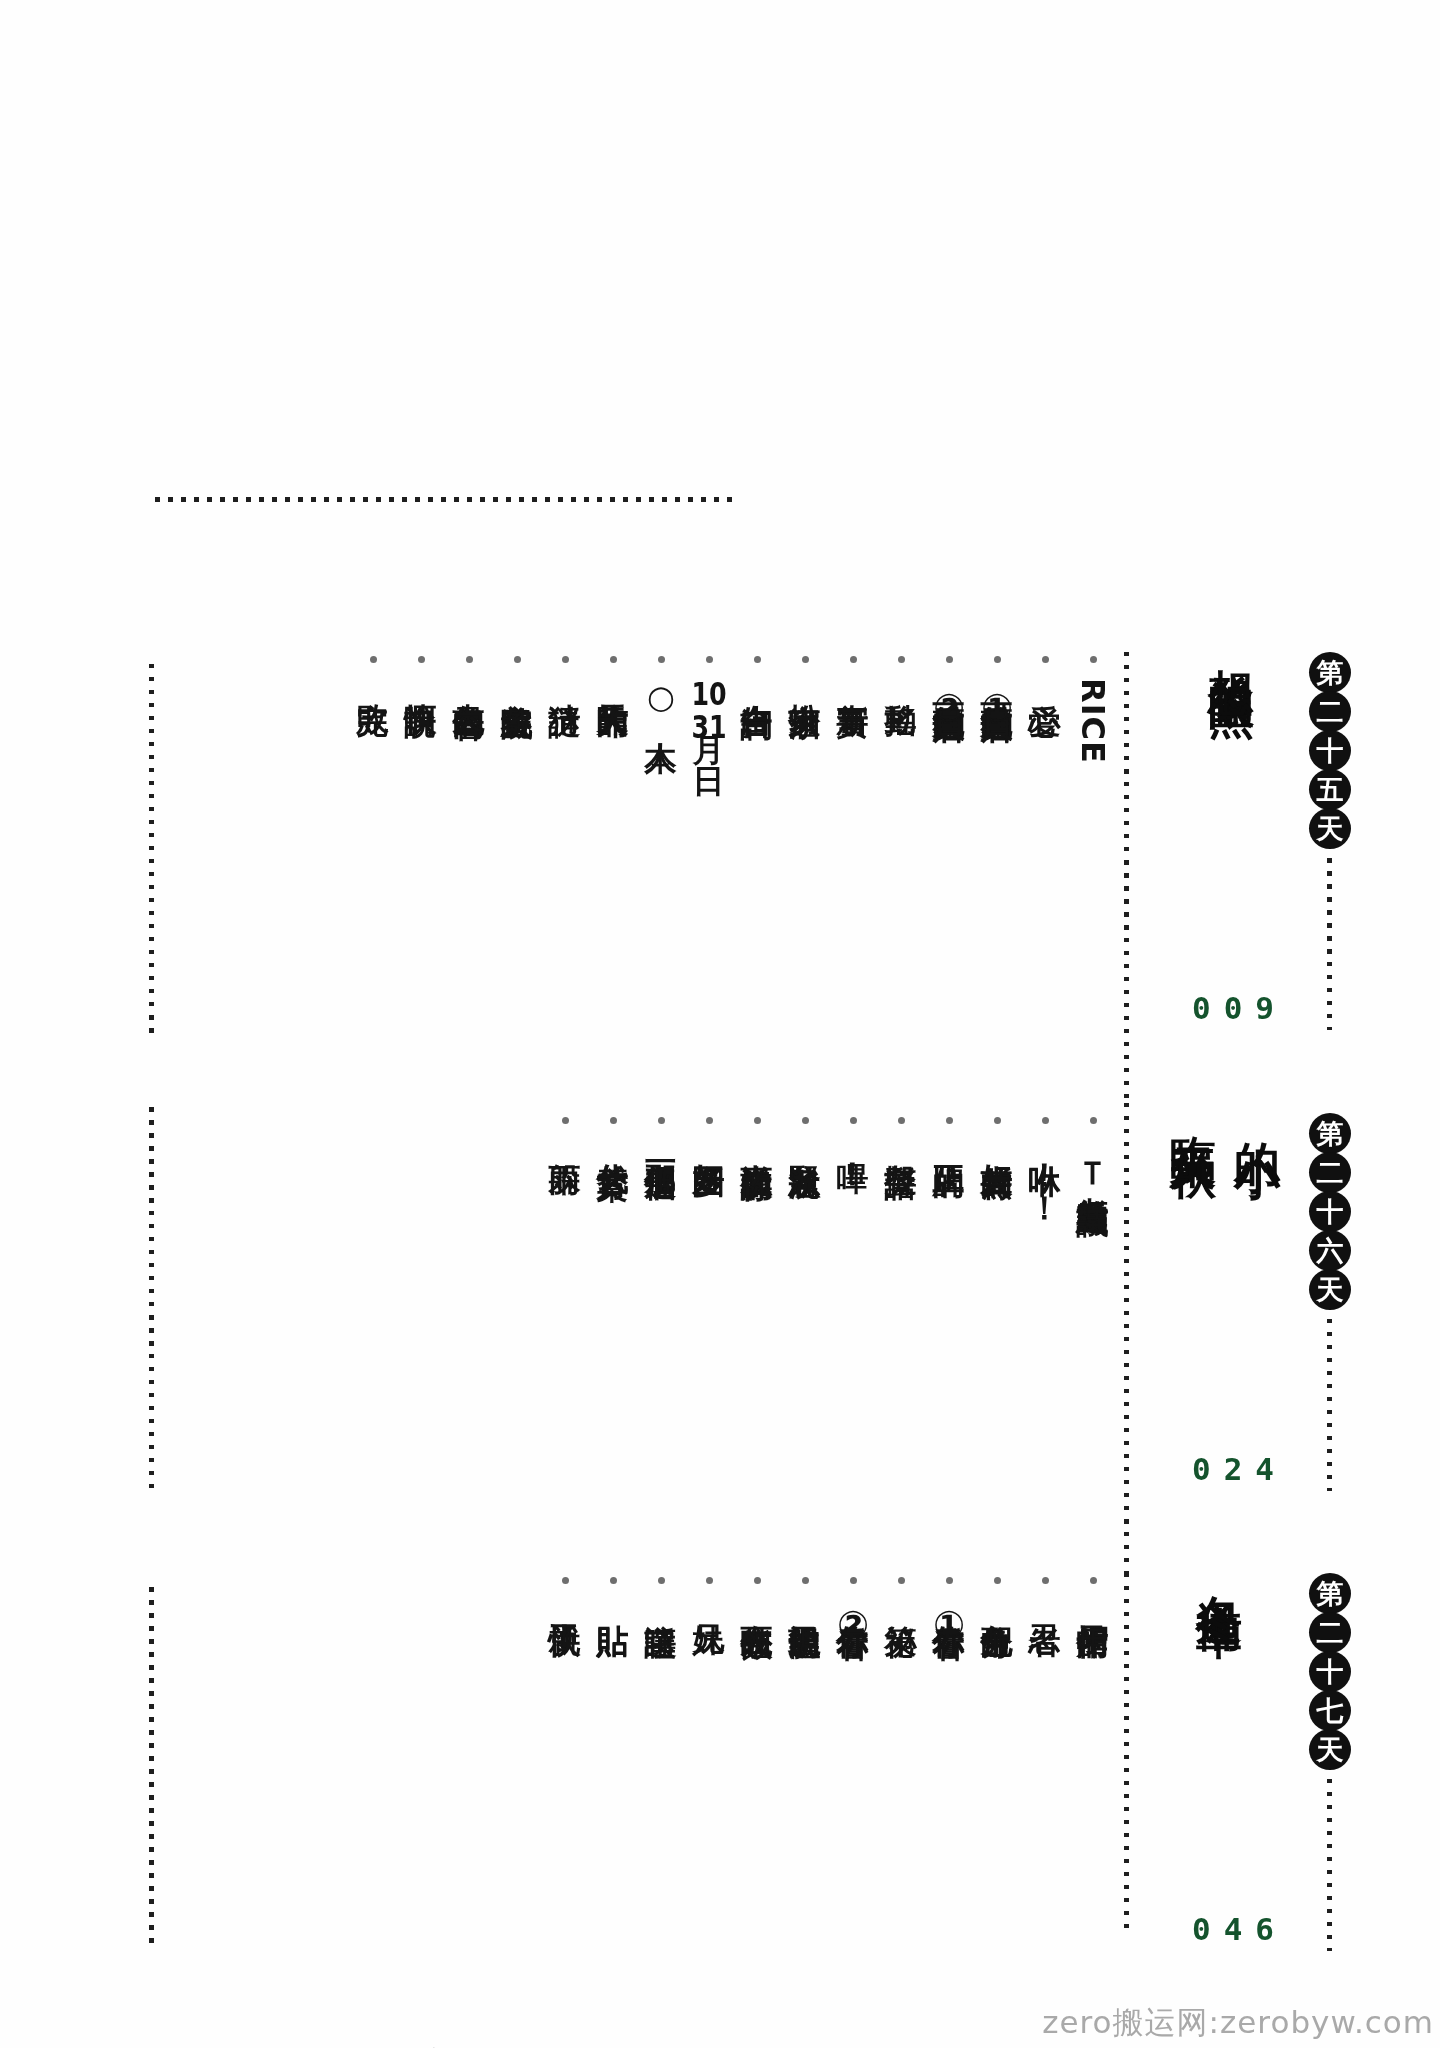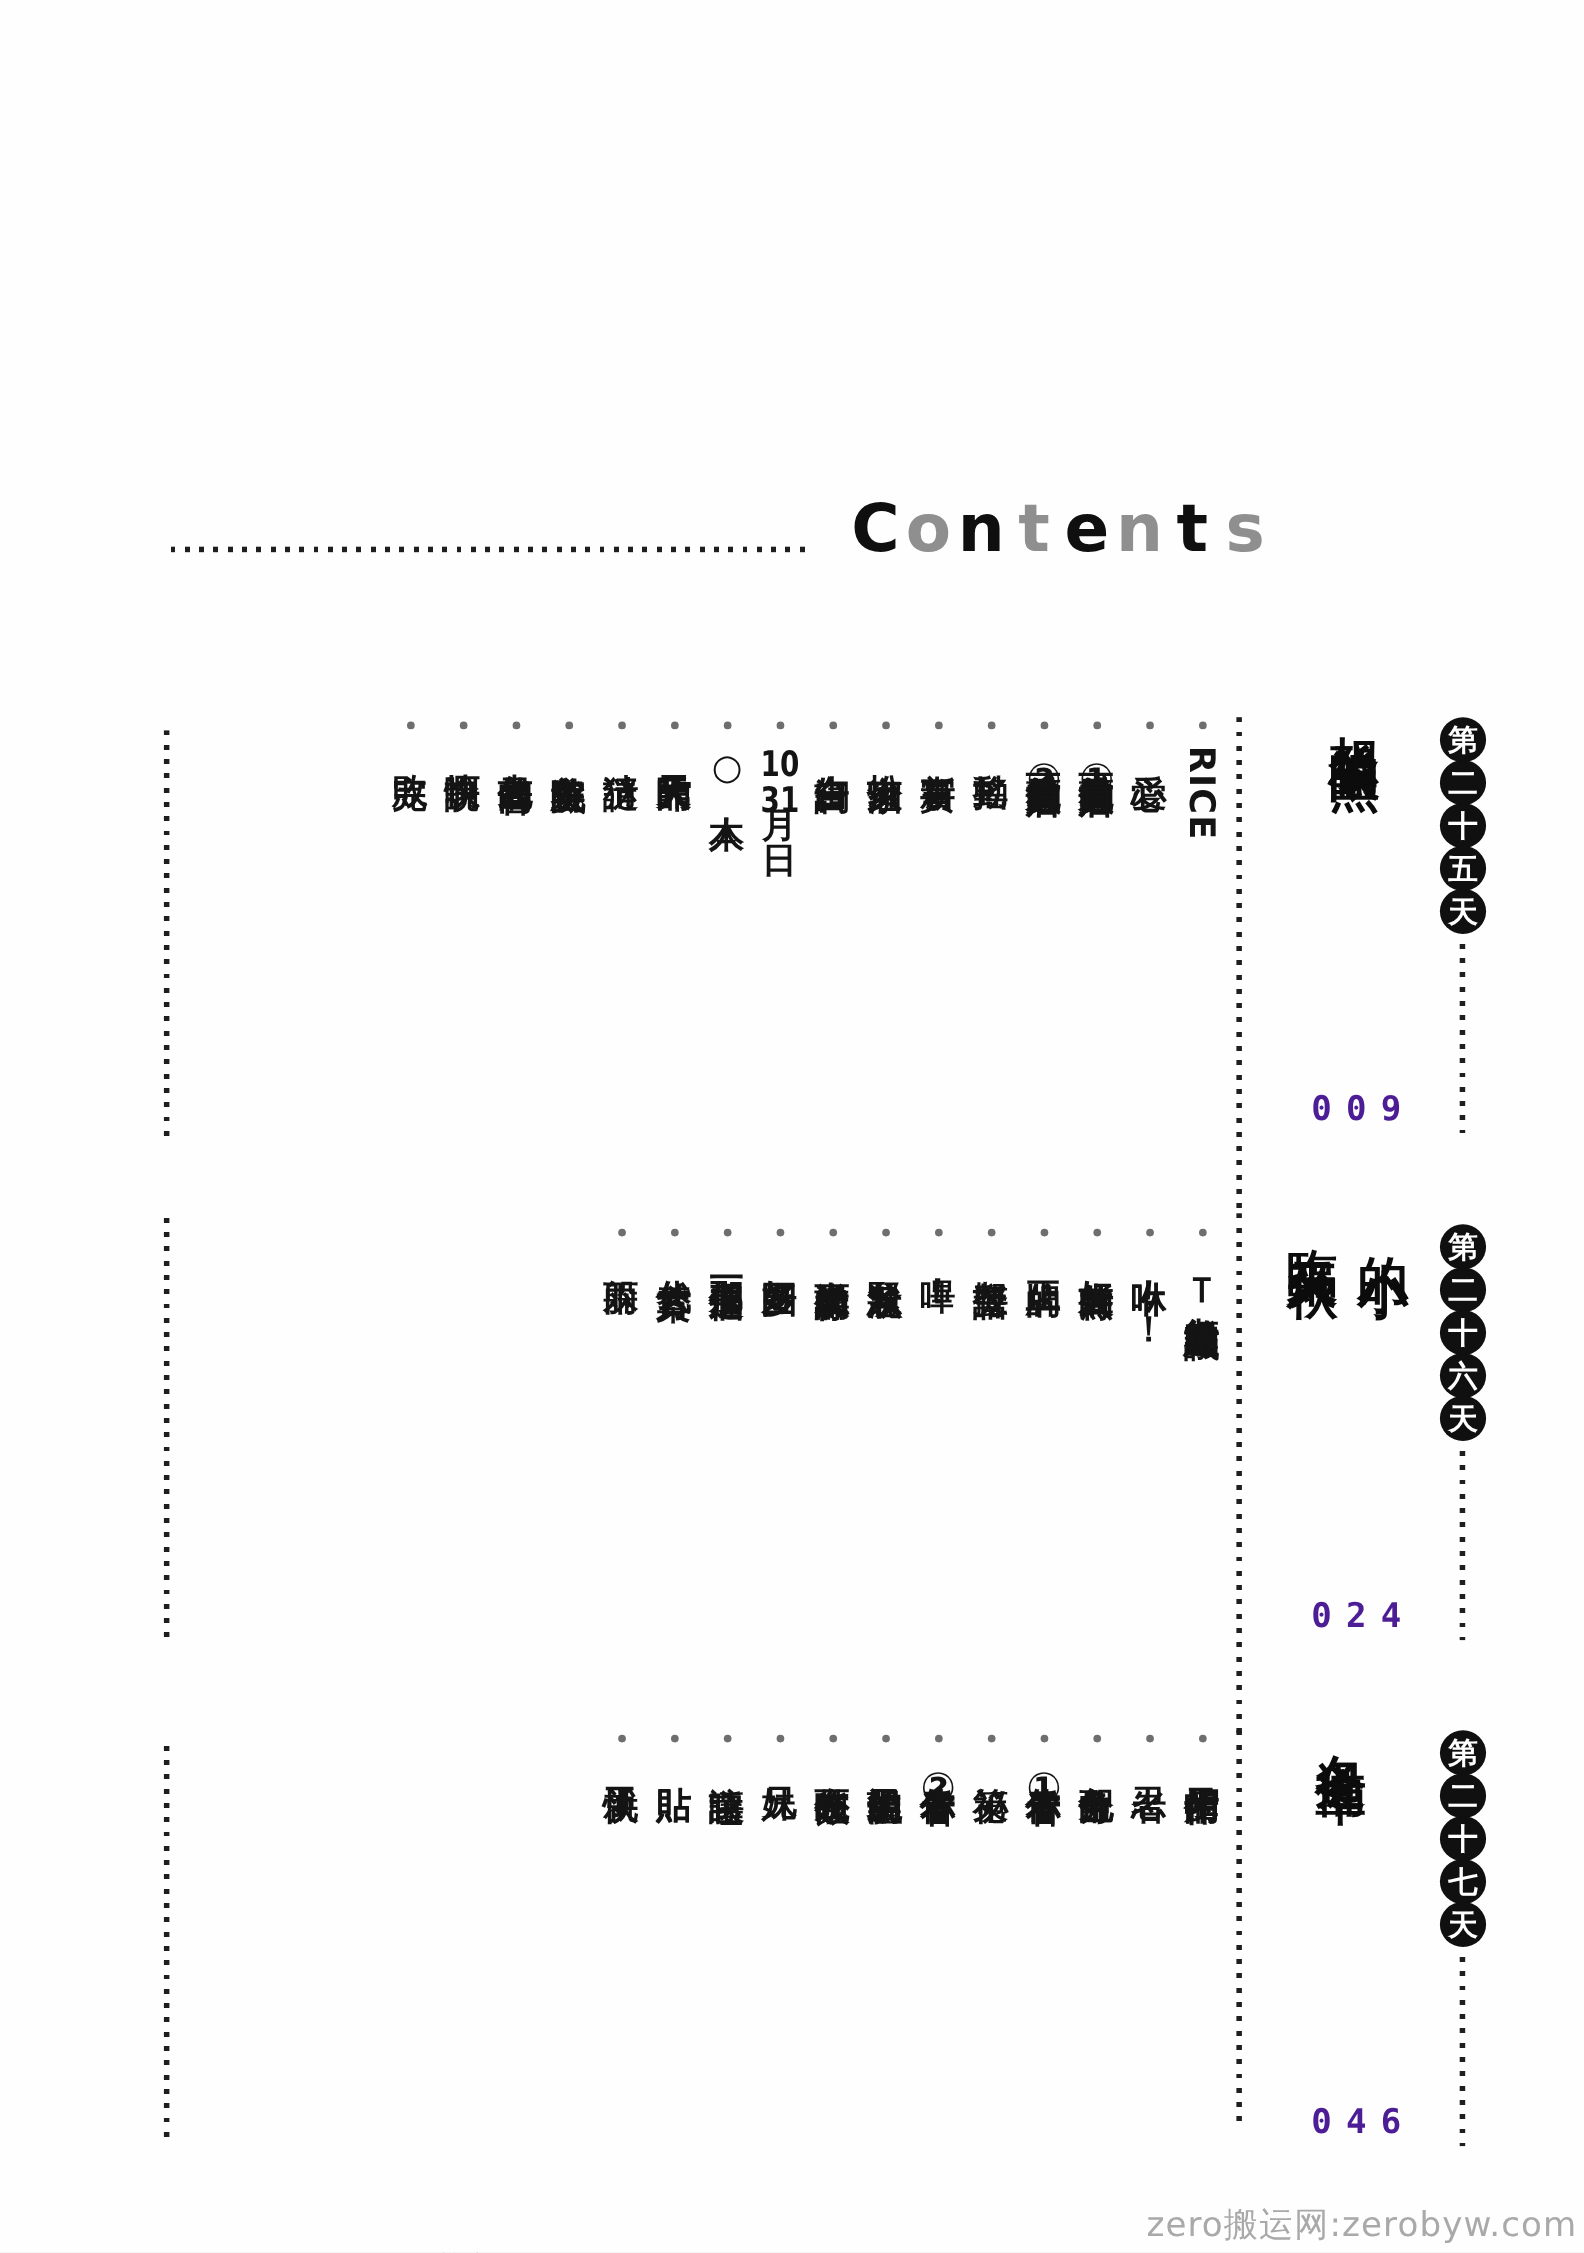--- a/index.html
+++ b/index.html
@@ -43,21 +43,21 @@
     font-size:46px; font-weight:bold; letter-spacing:-6px; line-height:64px;
     color:#0c0c0c; white-space:nowrap;
   }
   .s1 .sec-title{right:176px;}
   .s2 .sec-title{right:150px;}
   .s3 .sec-title{right:188px;}
 
   .page-num{
     position:absolute; left:1192px; top:338px;
     font-family:"DejaVu Sans Mono", monospace;
-    font-size:31px; font-weight:bold; letter-spacing:13px; color:#4c1d95;
+    font-size:31px; font-weight:bold; letter-spacing:13px; color:#14532d;
   }
 
   .sep-dots{left:1124px;}
   .s1 .sep-dots{top:0;   height:452px;}
   .s2 .sep-dots{top:-10px; height:478px;}
   .s3 .sep-dots{top:0;   height:358px;}
 
   .left-dots{left:149px;}
   .s1 .left-dots{top:12px; height:372px;}
   .s2 .left-dots{top:-6px; height:384px;}
@@ -87,21 +87,20 @@
     font-size:30px; color:#c4c4c4; letter-spacing:1px;
   }
 </style>
 </head>
 <body>
 
 <div class="page">
 
   <div class="hdots top-hdots"></div>
 
-  <div class="contents-word" id="contents-word"><span class="contents-letter">C</span><span class="contents-letter half">o</span><span class="contents-letter">n</span><span class="contents-letter half">t</span><span class="contents-letter">e</span><span class="contents-letter half">n</span><span class="contents-letter">t</span><span class="contents-letter half">s</span></div>
 
   <div id="sections-root">
       <section class="section s1">
     <div class="vdots left-dots"></div>
     <div class="episodes">
           <div class="ep">
             <div class="ep-dot"></div>
             <div class="ep-text">RICE</div>
           </div>
           <div class="ep">

